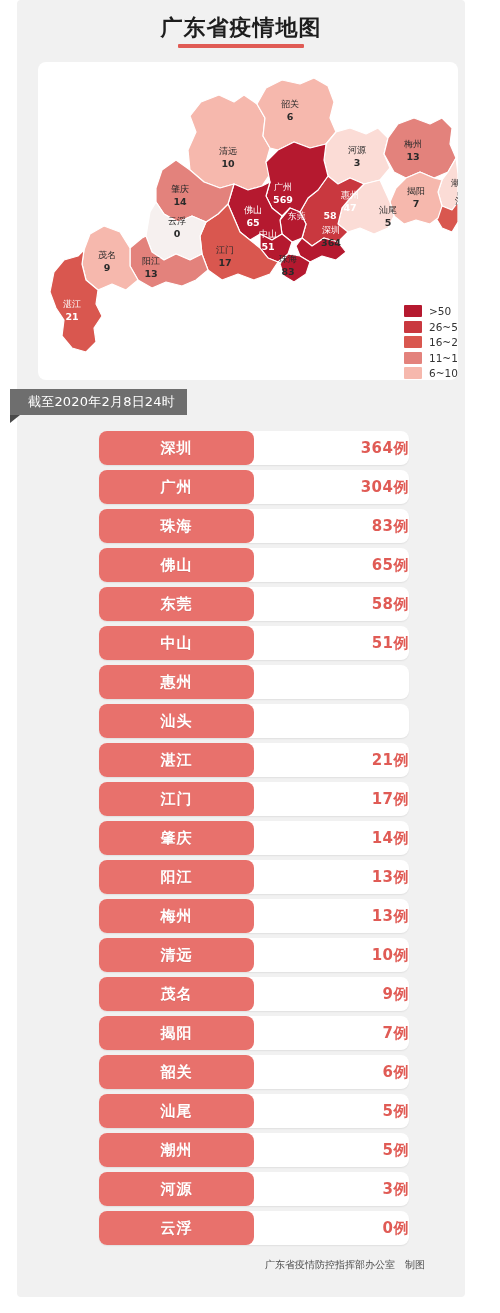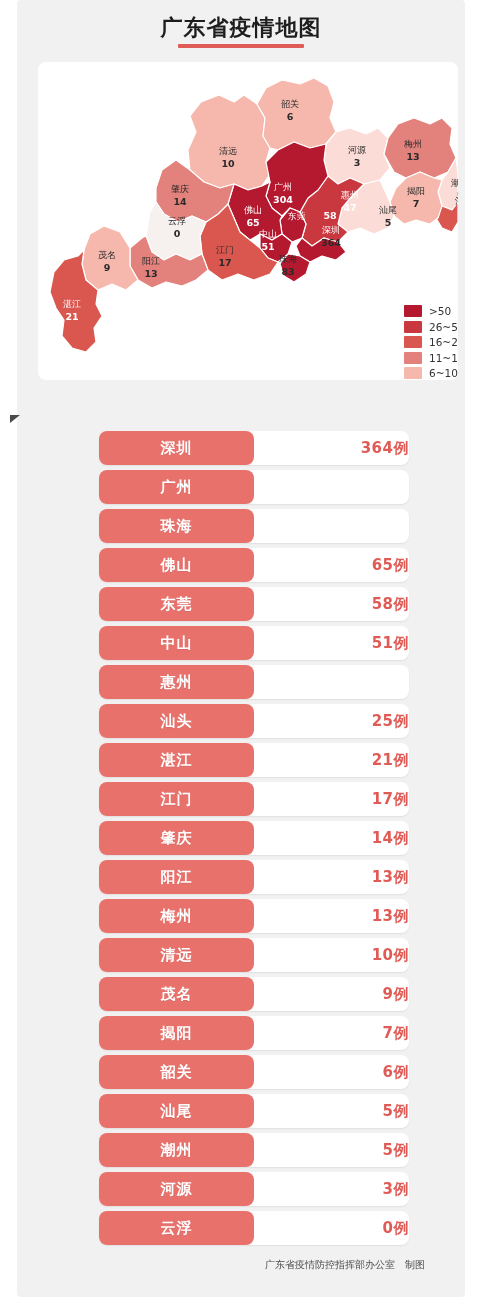--- a/index.html
+++ b/index.html
@@ -197,21 +197,21 @@
     <div class="mlabel" style="left:422px;top:127px;">
       <span class="nm">潮州</span>
       <span class="vl">5</span>
     </div>
     <div class="mlabel" style="left:142px;top:133px;">
       <span class="nm">肇庆</span>
       <span class="vl">14</span>
     </div>
     <div class="mlabel light" style="left:245px;top:131px;">
       <span class="nm">广州</span>
-      <span class="vl">304</span>
+      <span class="vl">569</span>
     </div>
     <div class="mlabel light" style="left:312px;top:139px;">
       <span class="nm">惠州</span>
       <span class="vl">47</span>
     </div>
     <div class="mlabel" style="left:378px;top:135px;">
       <span class="nm">揭阳</span>
       <span class="vl">7</span>
     </div>
     <div class="mlabel" style="left:426px;top:145px;">
@@ -280,40 +280,49 @@
         <span class="legend-label">11~15</span>
       </div>
       <div class="legend-row">
         <span class="legend-swatch" style="background:#f6b8ad;"></span>
         <span class="legend-label">6~10</span>
       </div>
 
     </div>
   </div>
 
+  <div class="ribbon">
+    <span class="ribbon-text">截至2020年2月8日24时</span>
+  </div>
   <div class="ribbon-tail"></div>
 
   <div class="table">
     <div class="trow">
       <div class="tcity">
           <span class="tcity-text">深圳</span>
         </div>
       <div class="tval">
           <span class="tval-text">364例</span>
         </div>
     </div>
     <div class="trow">
       <div class="tcity">
           <span class="tcity-text">广州</span>
         </div>
+      <div class="tval">
+          <span class="tval-text">304例</span>
+        </div>
     </div>
     <div class="trow">
       <div class="tcity">
           <span class="tcity-text">珠海</span>
         </div>
+      <div class="tval">
+          <span class="tval-text">83例</span>
+        </div>
     </div>
     <div class="trow">
       <div class="tcity">
           <span class="tcity-text">佛山</span>
         </div>
       <div class="tval">
           <span class="tval-text">65例</span>
         </div>
     </div>
     <div class="trow">
@@ -333,23 +342,20 @@
         </div>
     </div>
     <div class="trow">
       <div class="tcity">
           <span class="tcity-text">惠州</span>
         </div>
     </div>
     <div class="trow">
       <div class="tcity">
           <span class="tcity-text">汕头</span>
-        </div>
-      <div class="tval">
-          <span class="tval-text">25例</span>
         </div>
     </div>
     <div class="trow">
       <div class="tcity">
           <span class="tcity-text">湛江</span>
         </div>
       <div class="tval">
           <span class="tval-text">21例</span>
         </div>
     </div>

